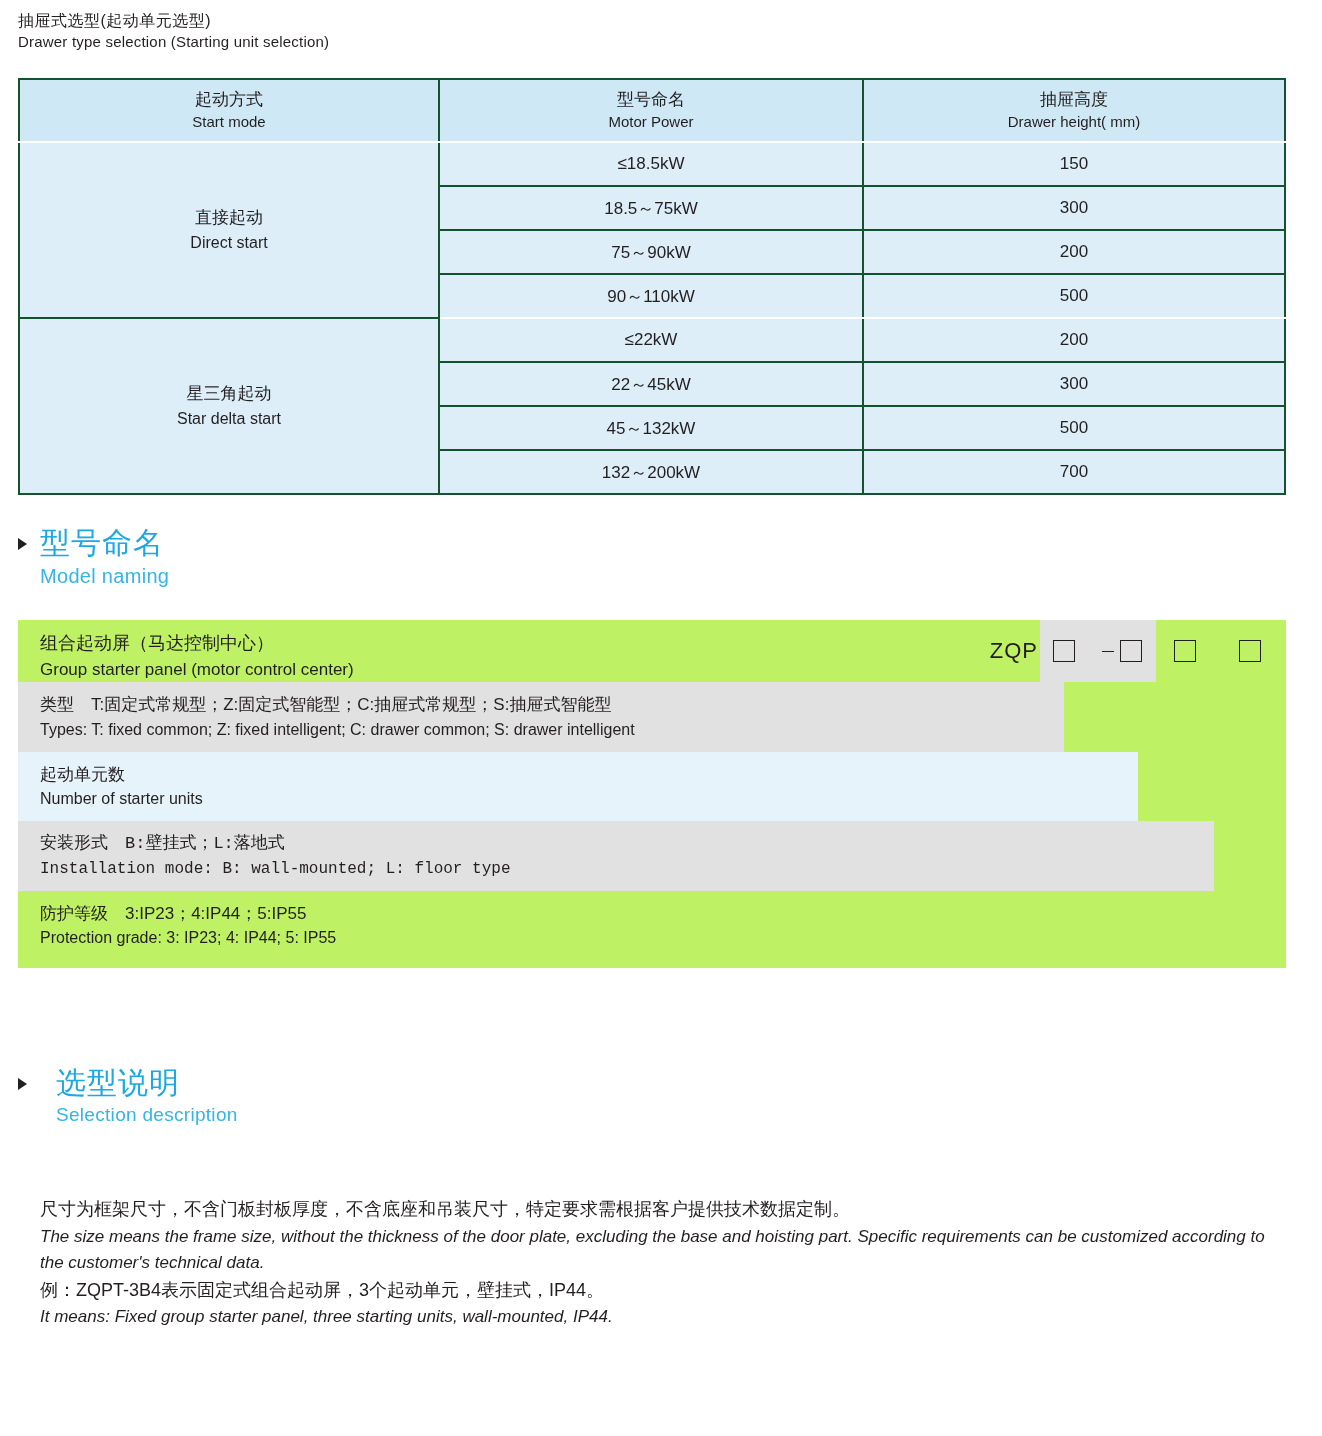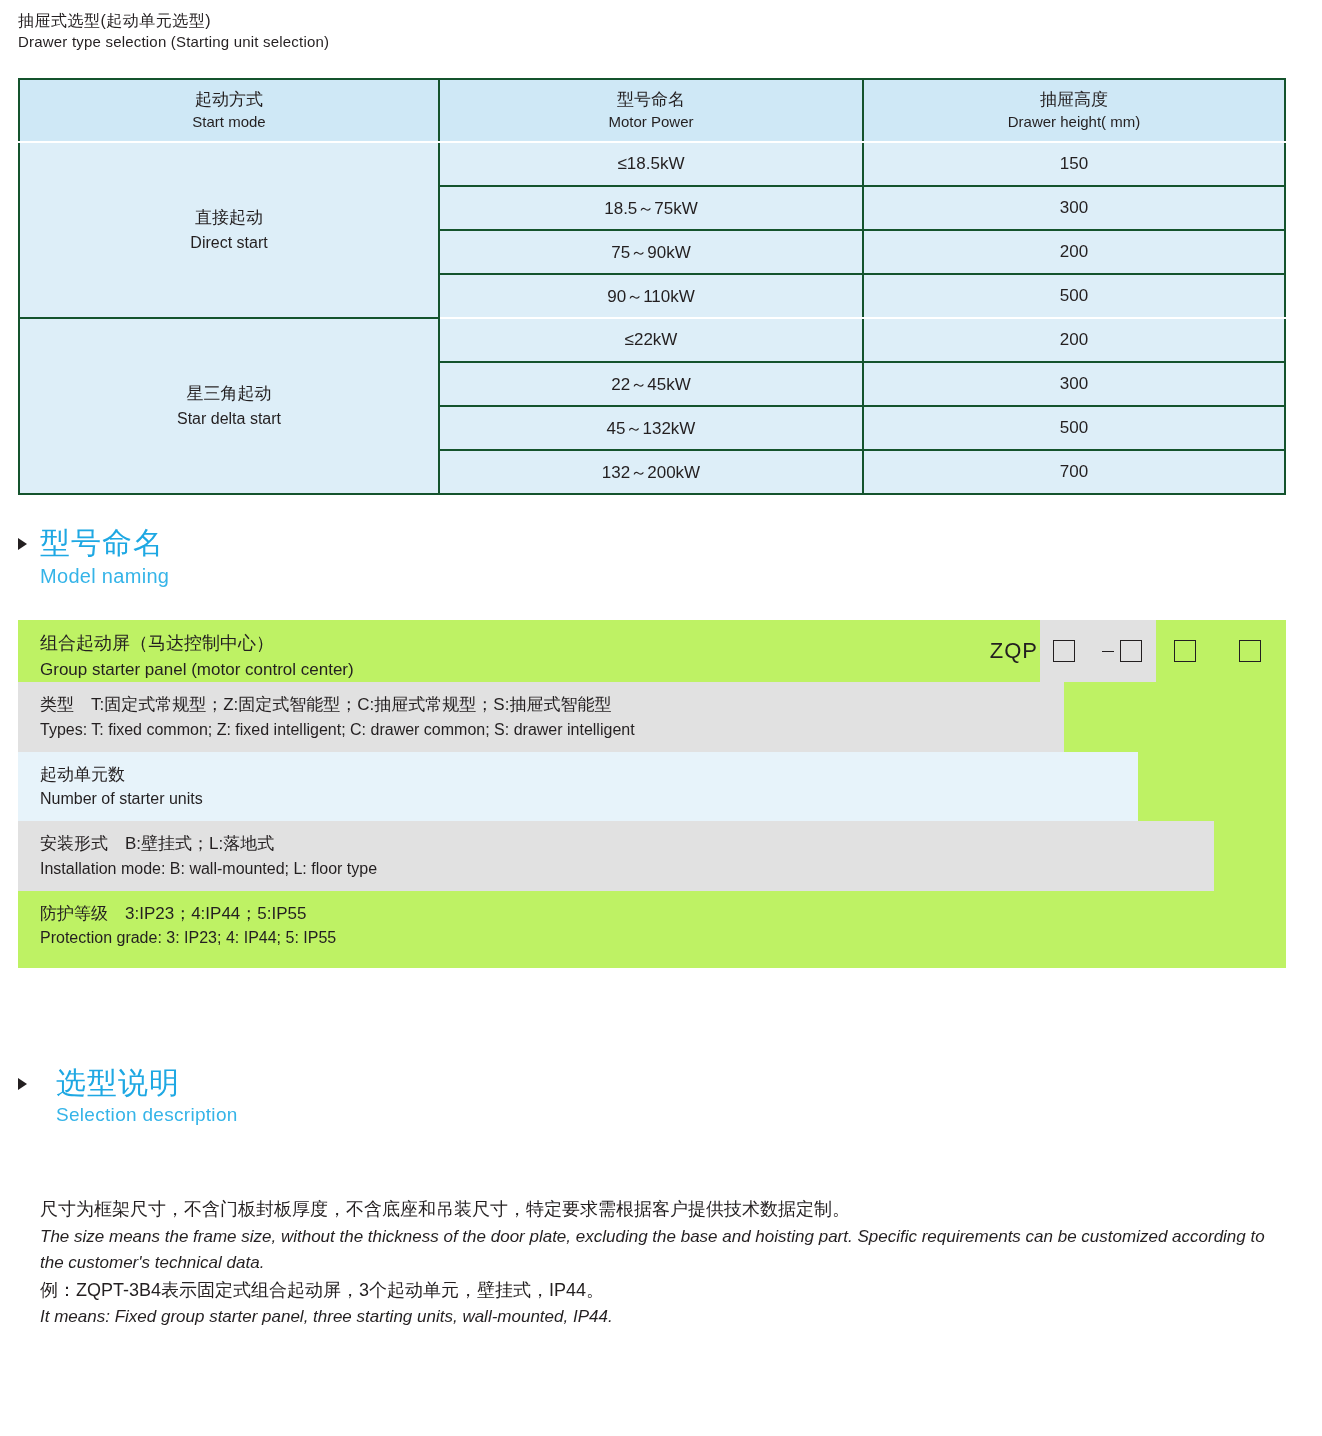--- a/index.html
+++ b/index.html
@@ -201,20 +201,21 @@
   }
   .row3 {
     padding: 10px 0 10px 22px;
     position: relative;
     min-height: 62px;
   }
   .row4 {
     padding: 10px 0 10px 22px;
     position: relative;
     min-height: 62px;
+    font-family: Liberation Mono, monospace;
   }
   .row5 {
     padding: 10px 0 6px 22px;
     position: relative;
     min-height: 62px;
   }
   .shade-bg {
     position: absolute;
     left: 0;
     top: 0;

